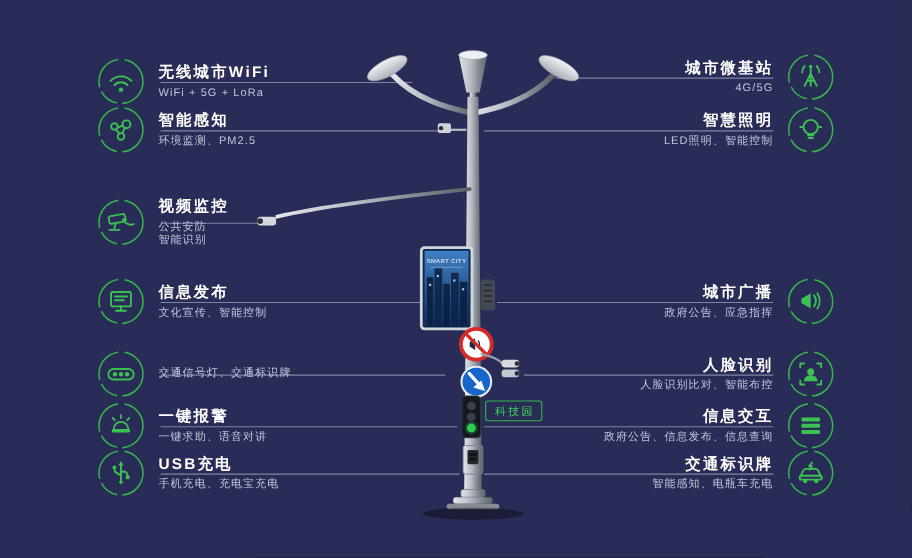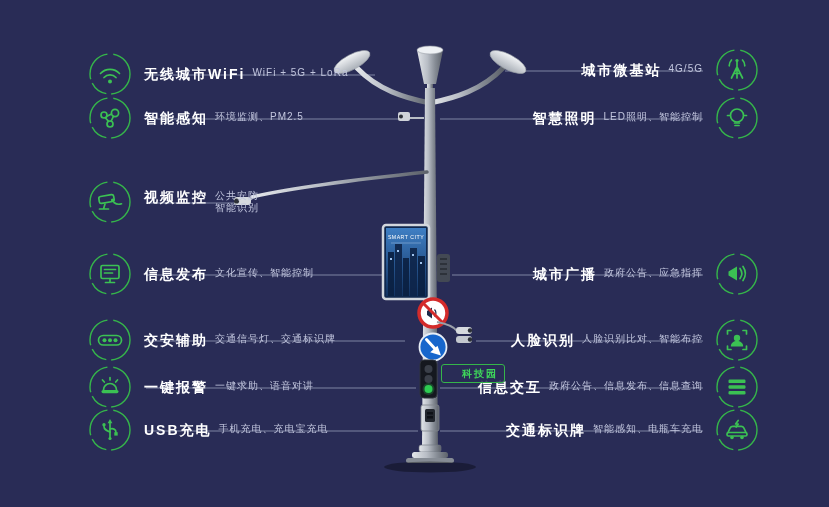--- a/index.html
+++ b/index.html
@@ -7,26 +7,26 @@
          font-family:"Liberation Sans",sans-serif;}
   svg.scene{position:absolute;left:0;top:0;width:829px;height:507px;}
   .feature{position:absolute;display:flex;align-items:center;gap:12px;height:44px;z-index:2;}
   .feature.left{left:88px;flex-direction:row;}
   .feature.right{right:70px;flex-direction:row-reverse;}
   .ficon{width:44px;height:44px;flex:0 0 44px;}
   .ficon svg{width:44px;height:44px;display:block;}
   .ring{fill:none;stroke:#35b54a;stroke-width:1.4;stroke-dasharray:30 5 18 4 34 6;}
   .g{stroke:#3bc153;stroke-width:1.7;fill:none;stroke-linecap:round;stroke-linejoin:round;}
   .gf{fill:#3bc153;stroke:none;}
-  .ftext{display:flex;flex-direction:row;gap:7px;}
-  .feature.right .ftext{text-align:right;align-items:flex-start;}
+  .ftext{display:flex;flex-direction:column;gap:7px;}
+  .feature.right .ftext{text-align:right;align-items:flex-end;}
   .ftitle{color:#ffffff;font-size:14px;font-weight:bold;letter-spacing:2px;line-height:14px;}
   .fsub{color:#c2c6de;font-size:10px;letter-spacing:1px;line-height:12px;white-space:pre-line;}
   .tag{position:absolute;left:441px;top:364px;z-index:3;border:1.5px solid #35b54a;color:#3ed45a;
-       font-size:10px;font-weight:bold;letter-spacing:2px;padding:2px 6px 1px 20px;border-radius:3px;
+       font-size:10px;font-weight:normal;letter-spacing:2px;padding:2px 6px 1px 8px;border-radius:3px;
        background:rgba(41,44,86,.88);}
   .cline{stroke:rgba(214,219,240,.5);stroke-width:1;}
 </style>
 </head>
 <body>
 
 <div class="stage">
 
   <svg class="scene" viewBox="0 0 829 507">
     <defs>
@@ -224,21 +224,20 @@
     <span class="ficon">
       <svg viewBox="0 0 44 44">
           <circle class="ring" cx="22" cy="22" r="20"></circle>
         <rect class="g" x="10.5" y="17.5" width="23" height="9.5" rx="4.75"></rect>
         <circle class="gf" cx="16.5" cy="22.25" r="2"></circle>
           <circle class="gf" cx="22" cy="22.25" r="2"></circle>
         <circle class="gf" cx="27.5" cy="22.25" r="2"></circle>
         </svg>
     </span>
     <span class="ftext">
-      <span class="ftitle">交安辅助</span>
       <span class="fsub">交通信号灯、交通标识牌</span>
     </span>
   </div>
 
   <div class="feature left" style="top:365px">
     <span class="ficon">
       <svg viewBox="0 0 44 44">
           <circle class="ring" cx="22" cy="22" r="20"></circle>
         <path class="g" d="M15.5 25a6.5 6.5 0 0 1 13 0"></path>
         <rect class="gf" x="13.5" y="25" width="17" height="3.2" rx="1.6"></rect>

